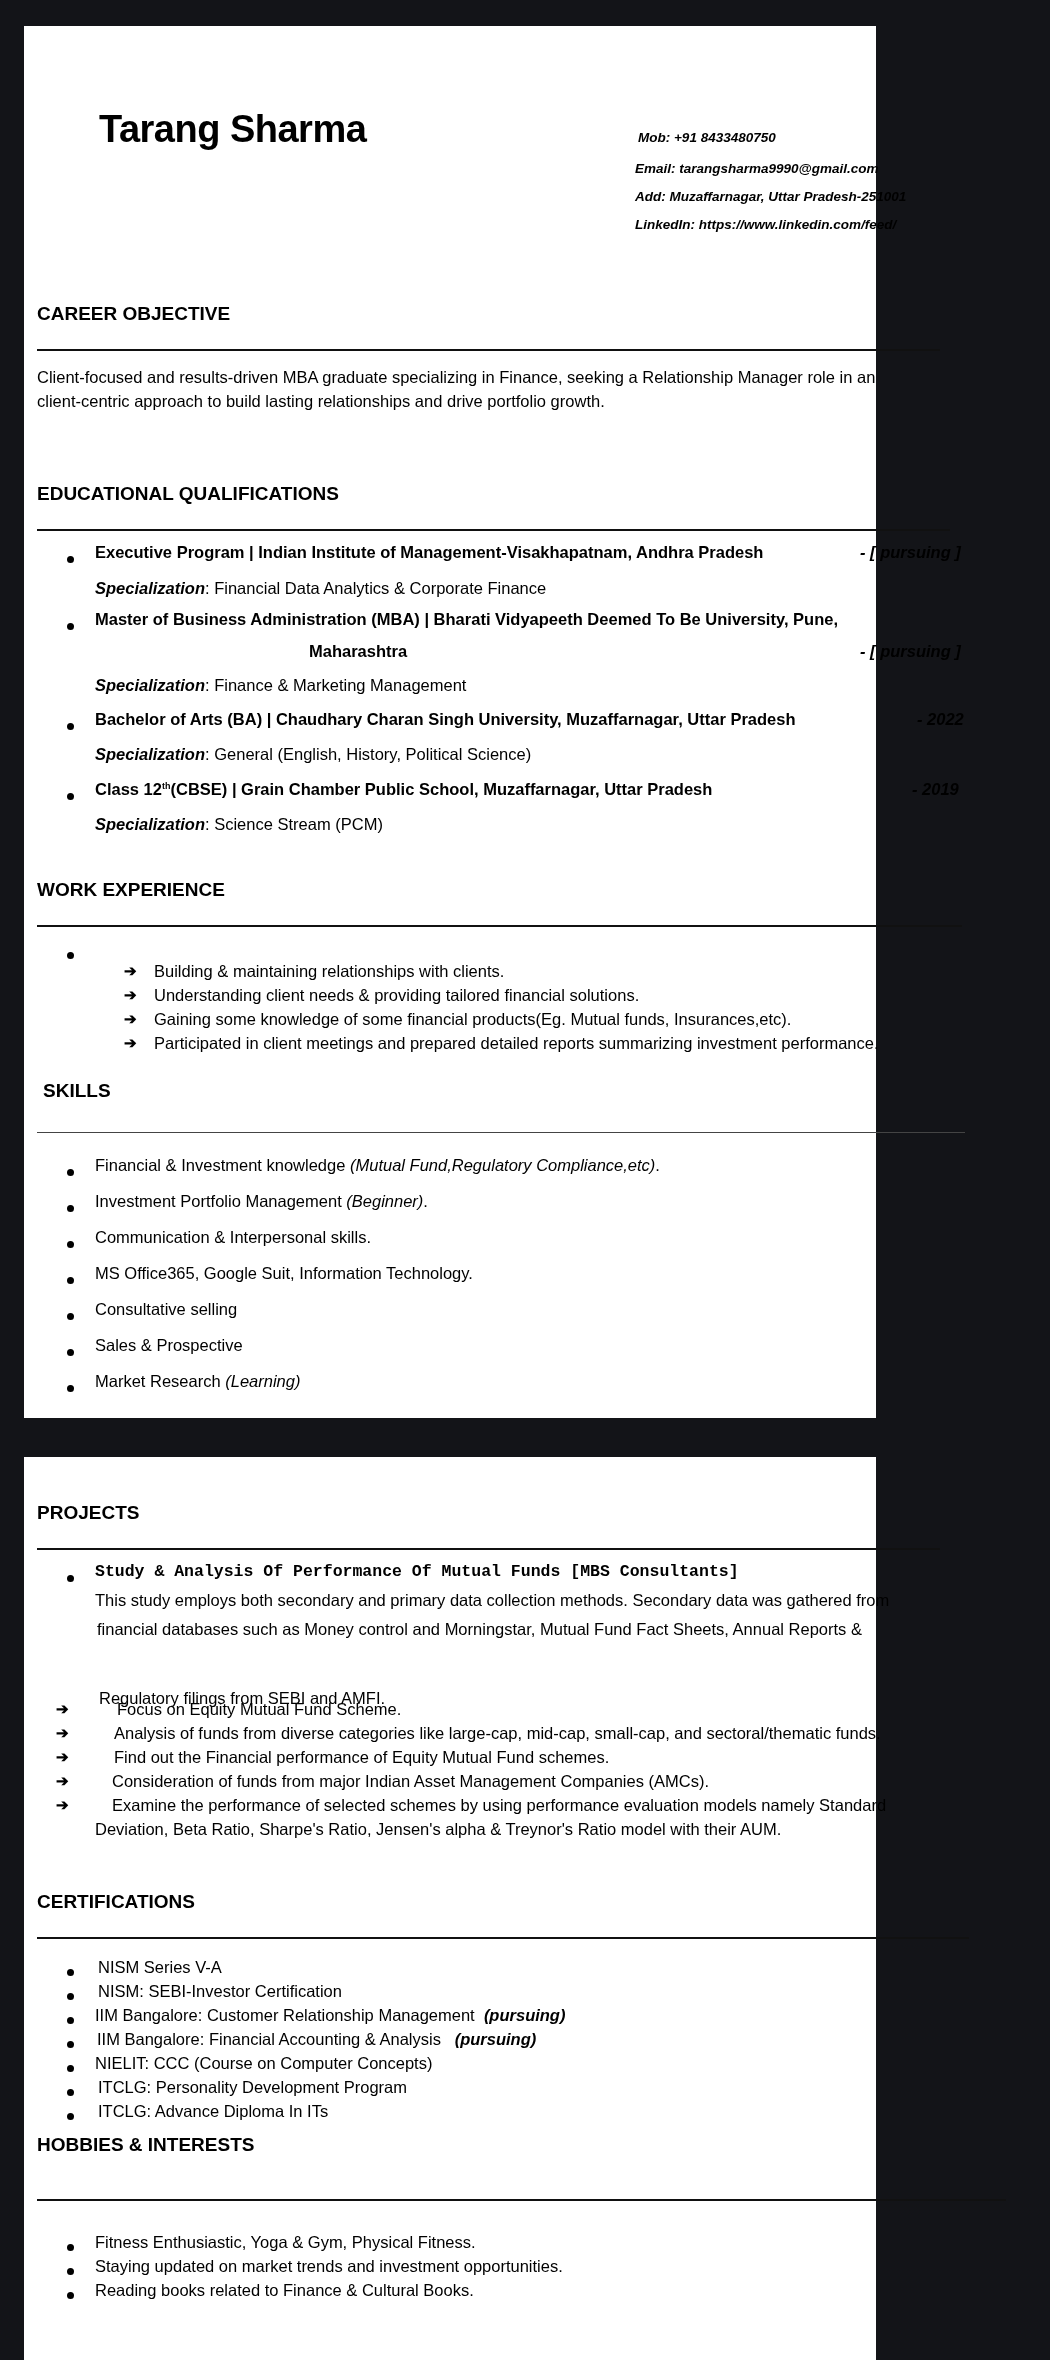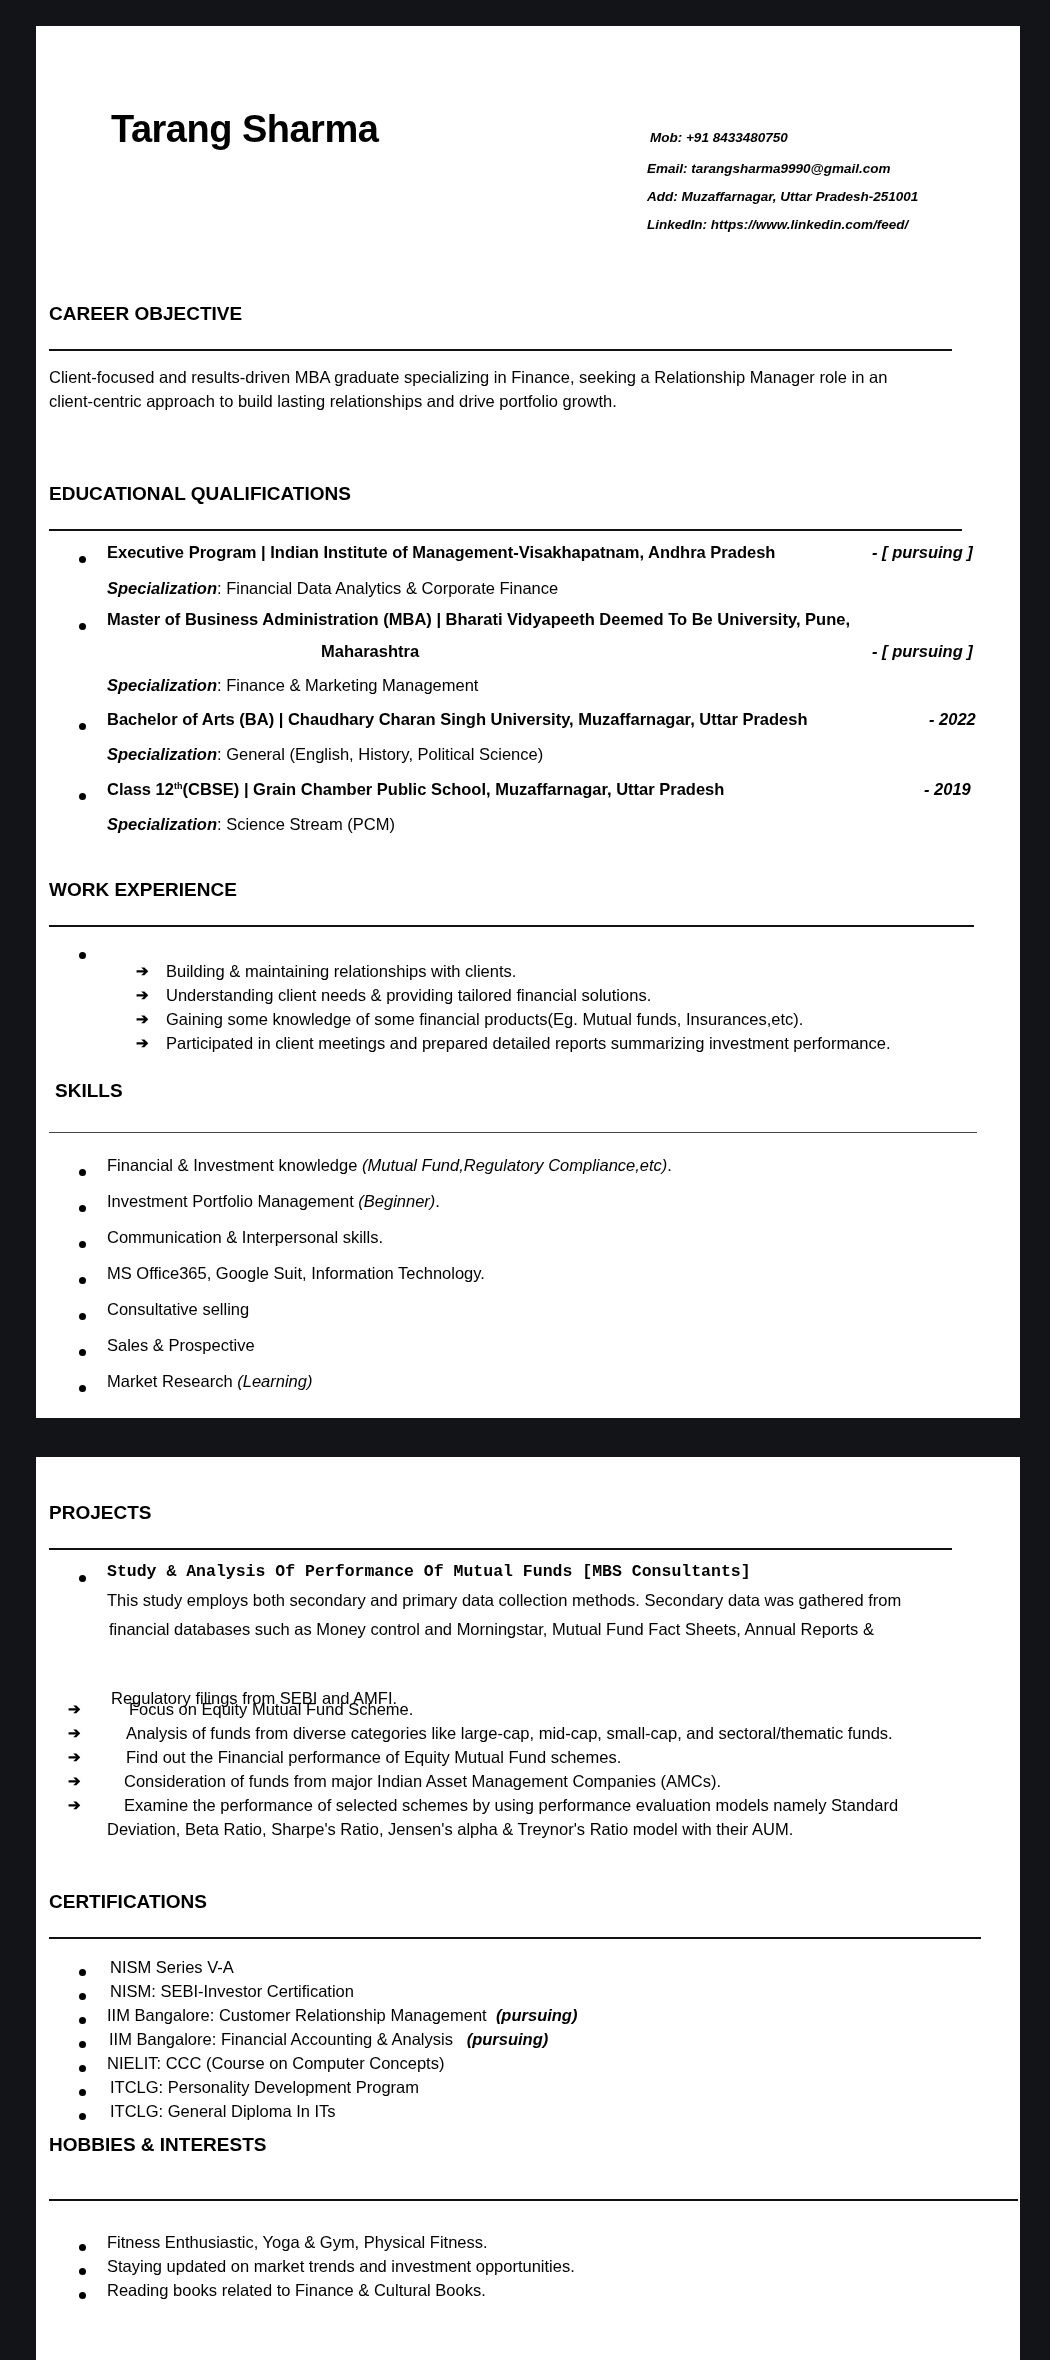--- a/index.html
+++ b/index.html
@@ -4,21 +4,21 @@
 <style>
   html, body { margin:0; padding:0; }
   body {
     width:1050px; height:2360px; overflow:hidden;
     background:#131418;
     font-family:"Liberation Sans", sans-serif;
     color:#000;
     position:relative;
   }
   .page {
-    position:absolute; left:36px; width:984px; background:#fff;
+    position:absolute; left:24px; width:852px; background:#fff;
   }
   #page1 { top:26px; height:1392px; }
   #page2 { top:1457px; height:903px; }
   .abs { position:absolute; white-space:nowrap; }
   .name { left:75px; top:82px; font-size:38px; font-weight:bold; letter-spacing:-0.5px; }
   .contact { left:612px; font-size:13.5px; font-weight:bold; font-style:italic; }
   .h { font-size:19px; font-weight:bold; left:13px; }
   .rule { position:absolute; height:2px; background:#111; }
   .para { position:absolute; font-size:16.5px; line-height:24px; }
   .bullet-item { position:absolute; font-size:16.5px; white-space:nowrap; }
@@ -186,21 +186,21 @@
       <div>
         <span class="dot" style="left:43px;top:608px;"></span>
         <span class="bullet-item" style="left:71px;top:597px;white-space:pre;"><span>NIELIT: CCC (Course on Computer Concepts)</span><span class="bi"></span></span>
       </div>
       <div>
         <span class="dot" style="left:43px;top:632px;"></span>
         <span class="bullet-item" style="left:74px;top:621px;white-space:pre;"><span>ITCLG: Personality Development Program</span><span class="bi"></span></span>
       </div>
       <div>
         <span class="dot" style="left:43px;top:656px;"></span>
-        <span class="bullet-item" style="left:74px;top:645px;white-space:pre;"><span>ITCLG: General Diploma In ITs</span><span class="bi"></span></span>
+        <span class="bullet-item" style="left:74px;top:645px;white-space:pre;"><span>ITCLG: Advance Diploma In ITs</span><span class="bi"></span></span>
       </div>
     </div>
 
   <div class="abs h" style="top:677px;">HOBBIES &amp; INTERESTS</div>
   <div class="rule" style="left:13px;top:742px;width:969px;"></div>
   <div id="hobby-list">
       <div>
         <span class="dot" style="left:43px;top:787px;"></span>
         <span class="bullet-item" style="left:71px;top:776px;">Fitness Enthusiastic, Yoga &amp; Gym, Physical Fitness.</span>
       </div>

